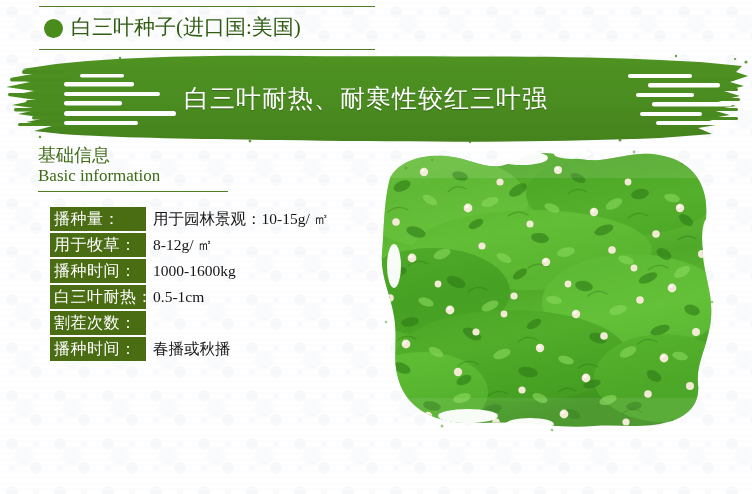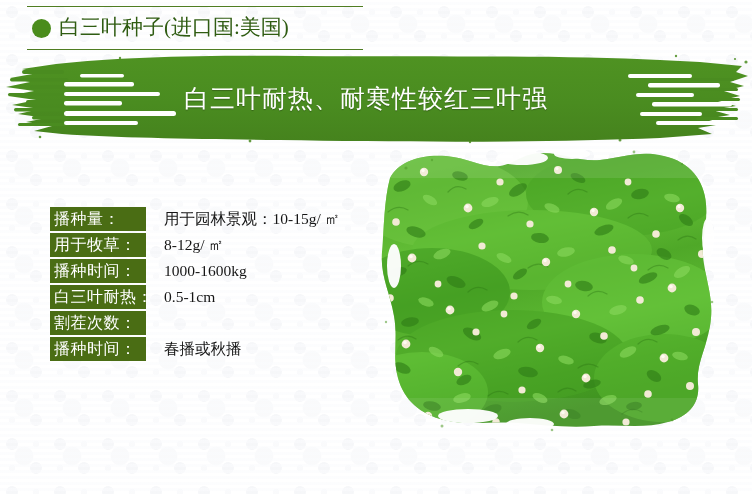--- a/index.html
+++ b/index.html
@@ -41,21 +41,21 @@
       rgba(255,255,255,0) 0px,
       rgba(255,255,255,0) 3px,
       rgba(250,251,253,0.55) 3px,
       rgba(250,251,253,0.55) 6px);
     pointer-events: none;
   }
 
   
   .header {
     position: absolute;
-    left: 27px;
+    left: 39px;
     top: 6px;
     width: 336px;
     height: 44px;
     border-top: 1.6px solid #4f7d22;
     border-bottom: 1.6px solid #4f7d22;
     box-sizing: border-box;
     display: flex;
     align-items: center;
     z-index: 5;
   }
@@ -157,21 +157,21 @@
     font-size: 16px;
     line-height: 23.5px;
     padding-left: 4px;
     letter-spacing: 0.5px;
     flex: 0 0 auto;
     white-space: nowrap;
   }
   .spec-value {
     font-size: 15.5px;
     color: #161616;
-    padding-left: 18px;
+    padding-left: 7px;
     white-space: nowrap;
     line-height: 1;
   }
 
   
   .photo {
     position: absolute;
     left: 372px;
     top: 142px;
     width: 348px;
@@ -265,20 +265,25 @@
         <circle cx="250" cy="89" r="1.4"></circle>
         <circle cx="470" cy="90" r="1.2"></circle>
         <circle cx="620" cy="88" r="1.5"></circle>
         <circle cx="40" cy="85" r="1.3"></circle>
         <circle cx="676" cy="4" r="1.2"></circle>
       </g>
     </svg>
     <div class="banner-title">白三叶耐热、耐寒性较红三叶强</div>
   </div>
 
+  <div class="info-head">
+    <div class="cn">基础信息</div>
+    <div class="en">Basic information</div>
+    <div class="rule"></div>
+  </div>
 
   <div class="specs">
     <div class="spec-row">
       <div class="spec-label">播种量：</div>
       <div class="spec-value">用于园林景观：10-15g/ ㎡</div>
     </div>
     <div class="spec-row">
       <div class="spec-label">用于牧草：</div>
       <div class="spec-value">8-12g/ ㎡</div>
     </div>

